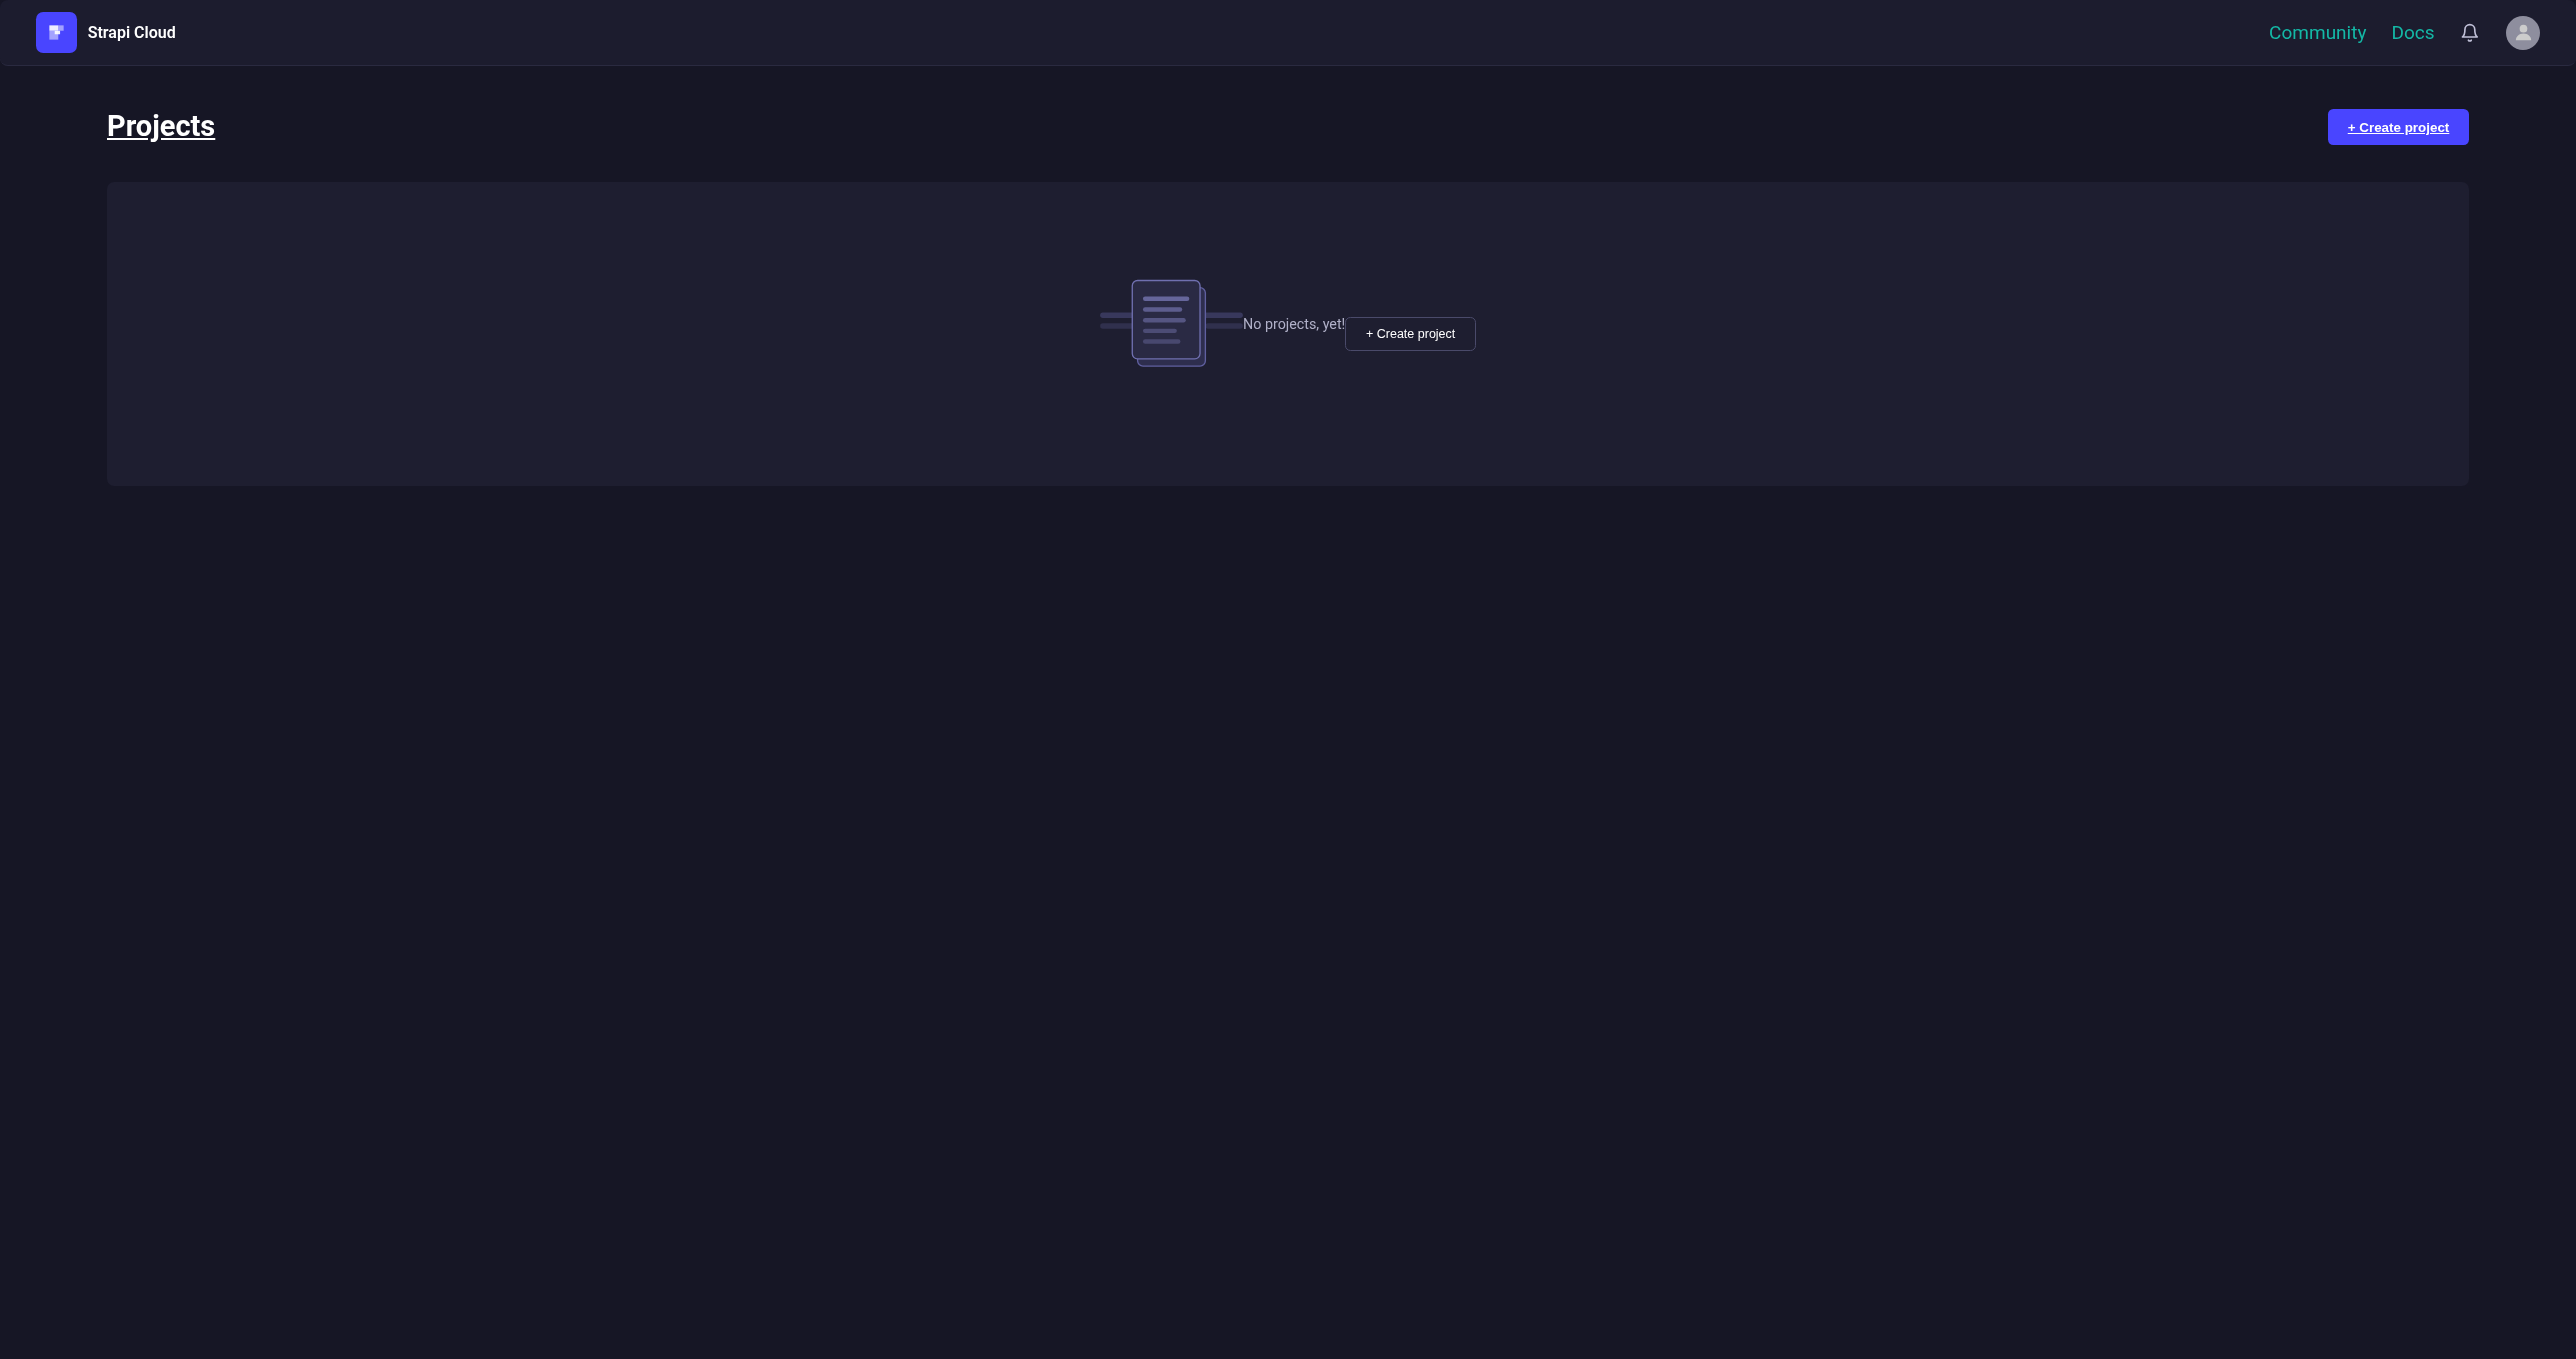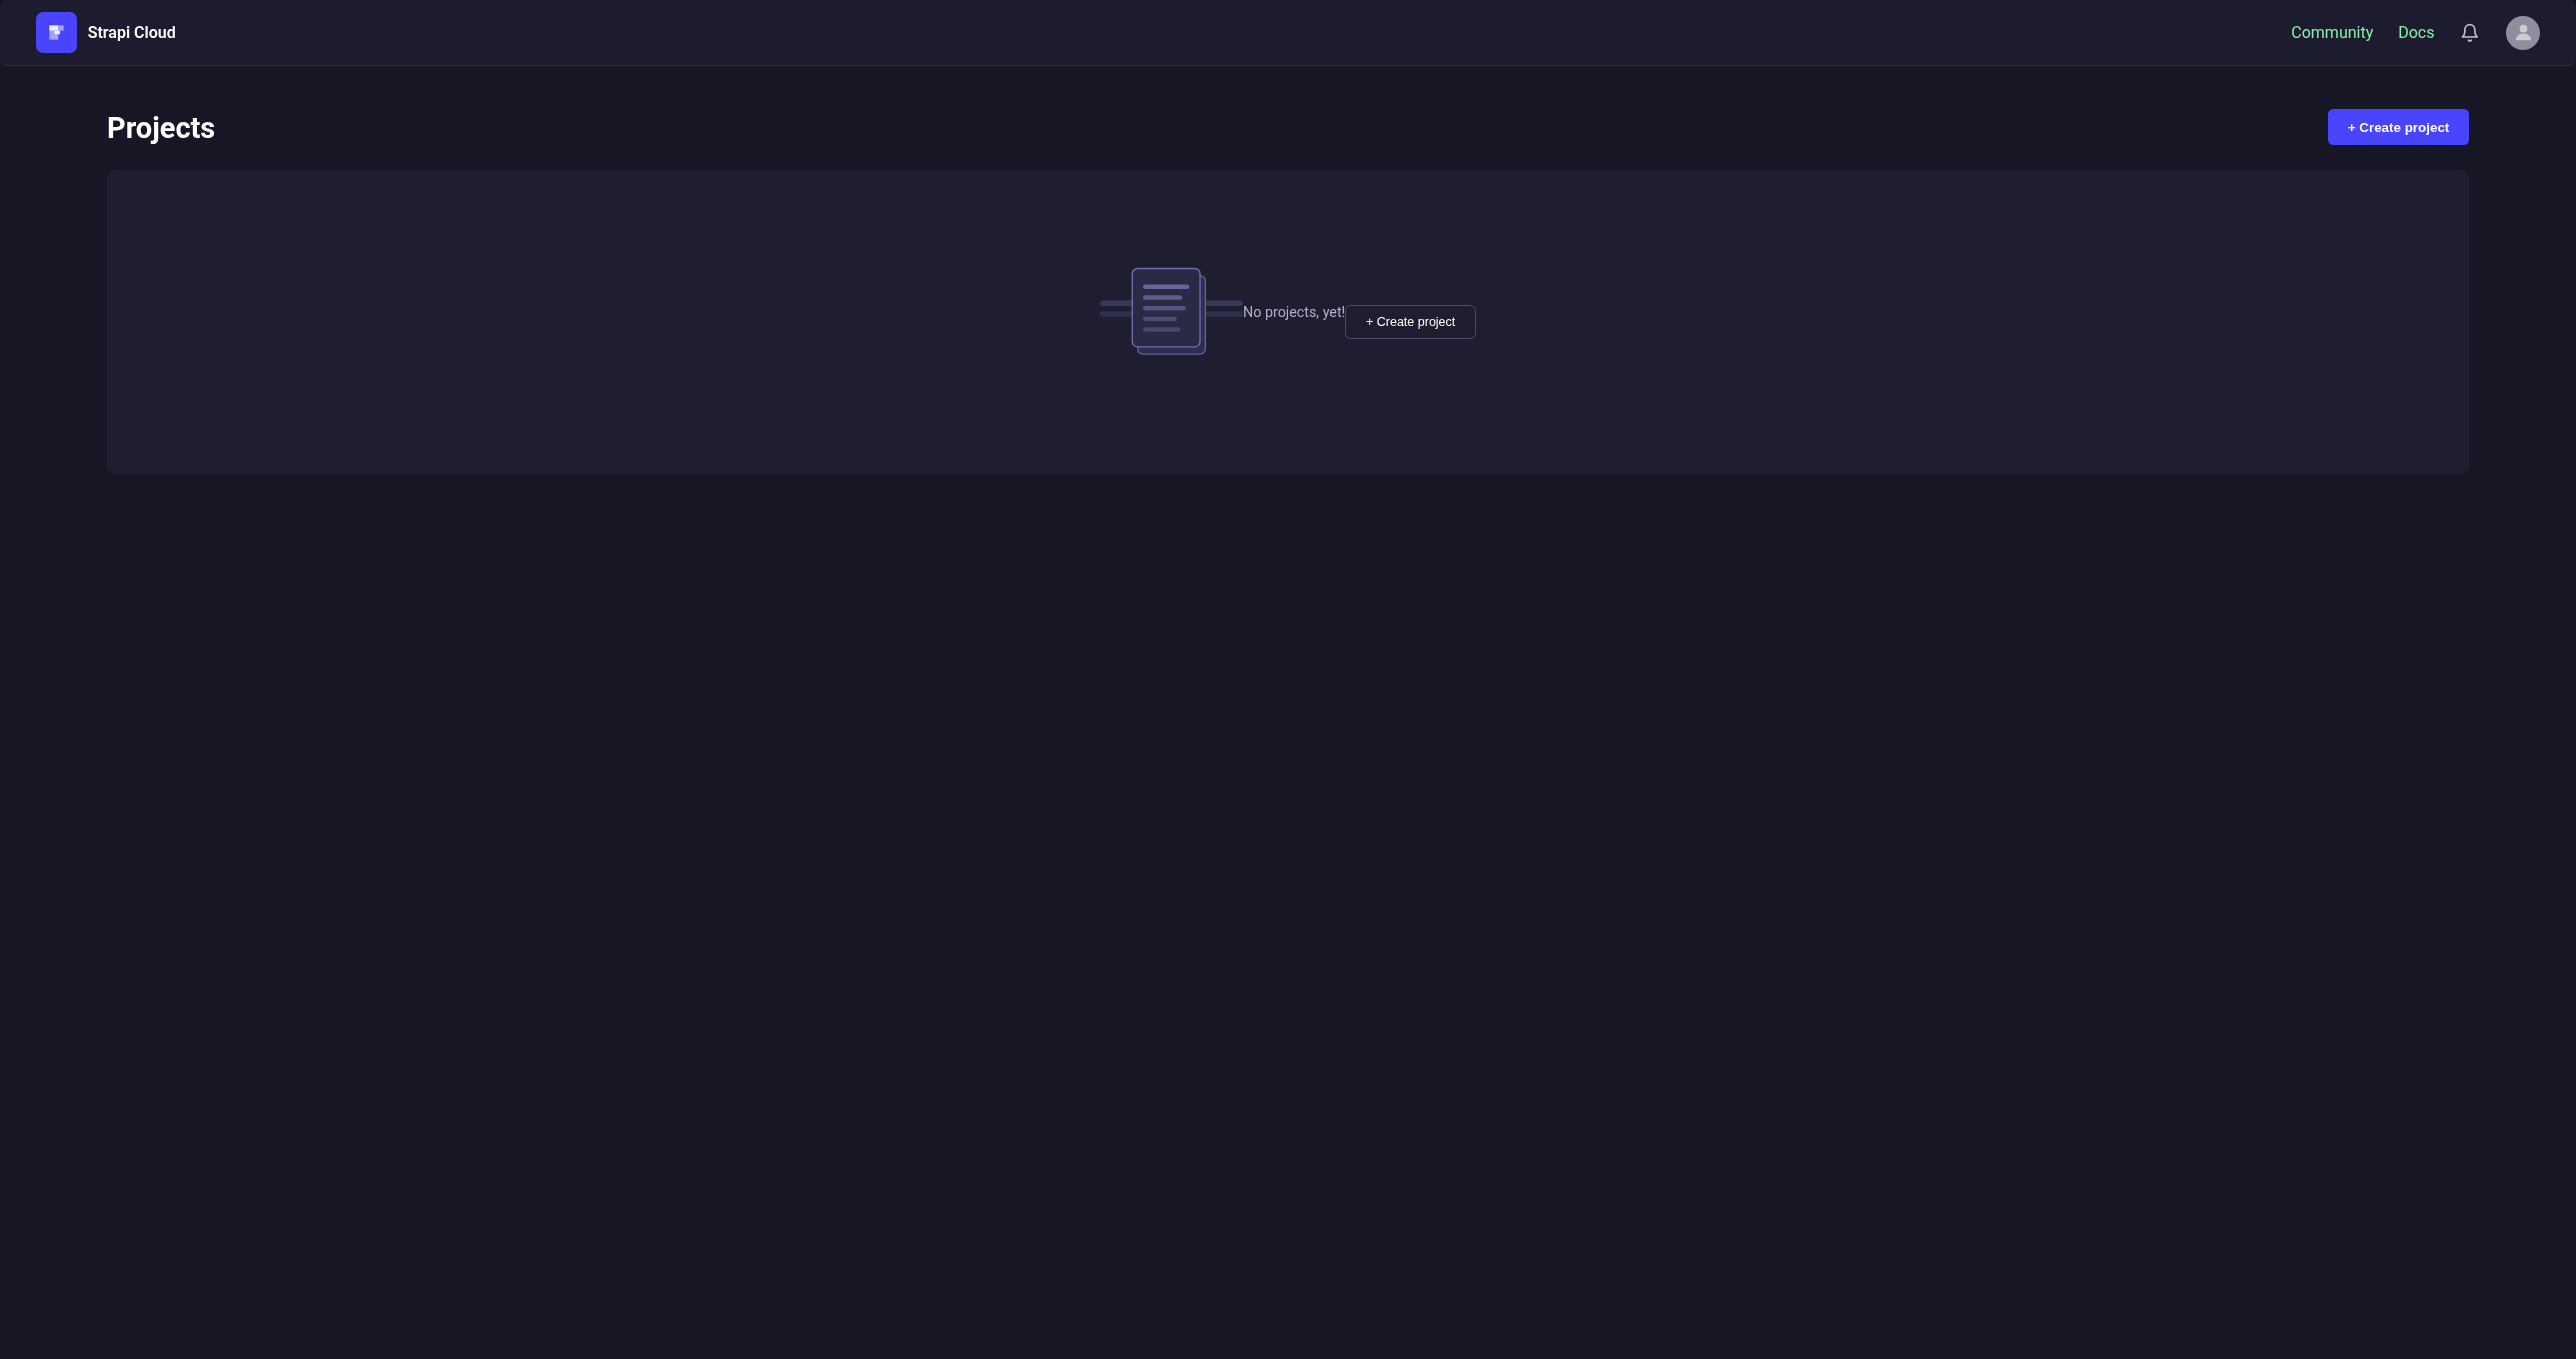--- a/index.html
+++ b/index.html
@@ -54,22 +54,22 @@
       color: #ffffff;
     }
 
     .navbar-right {
       display: flex;
       align-items: center;
       gap: 25px;
     }
 
     .nav-link {
-      font-size: 16px;
-      color: #86efac;
+      font-size: 19px;
+      color: #14b8a6;
       cursor: pointer;
       text-decoration: none;
     }
 
     .bell-icon {
       width: 21.5px;
       height: 21.5px;
       cursor: pointer;
       color: #c0c0d8;
       display: flex;
@@ -89,23 +89,24 @@
       overflow: hidden;
     }
 
     
     .main-content {
       padding: 43px 107px;
     }
 
     .page-header {
       display: flex;
-      align-items: flex-end;
+      align-items: flex-start;
       justify-content: space-between;
-      margin-bottom: 25px;
+      margin-bottom: 37px;
+      text-decoration: underline;
     }
 
     .page-title {
       font-size: 29px;
       font-weight: 700;
       color: #ffffff;
     }
 
     .create-project-btn {
       background-color: #4945ff;

